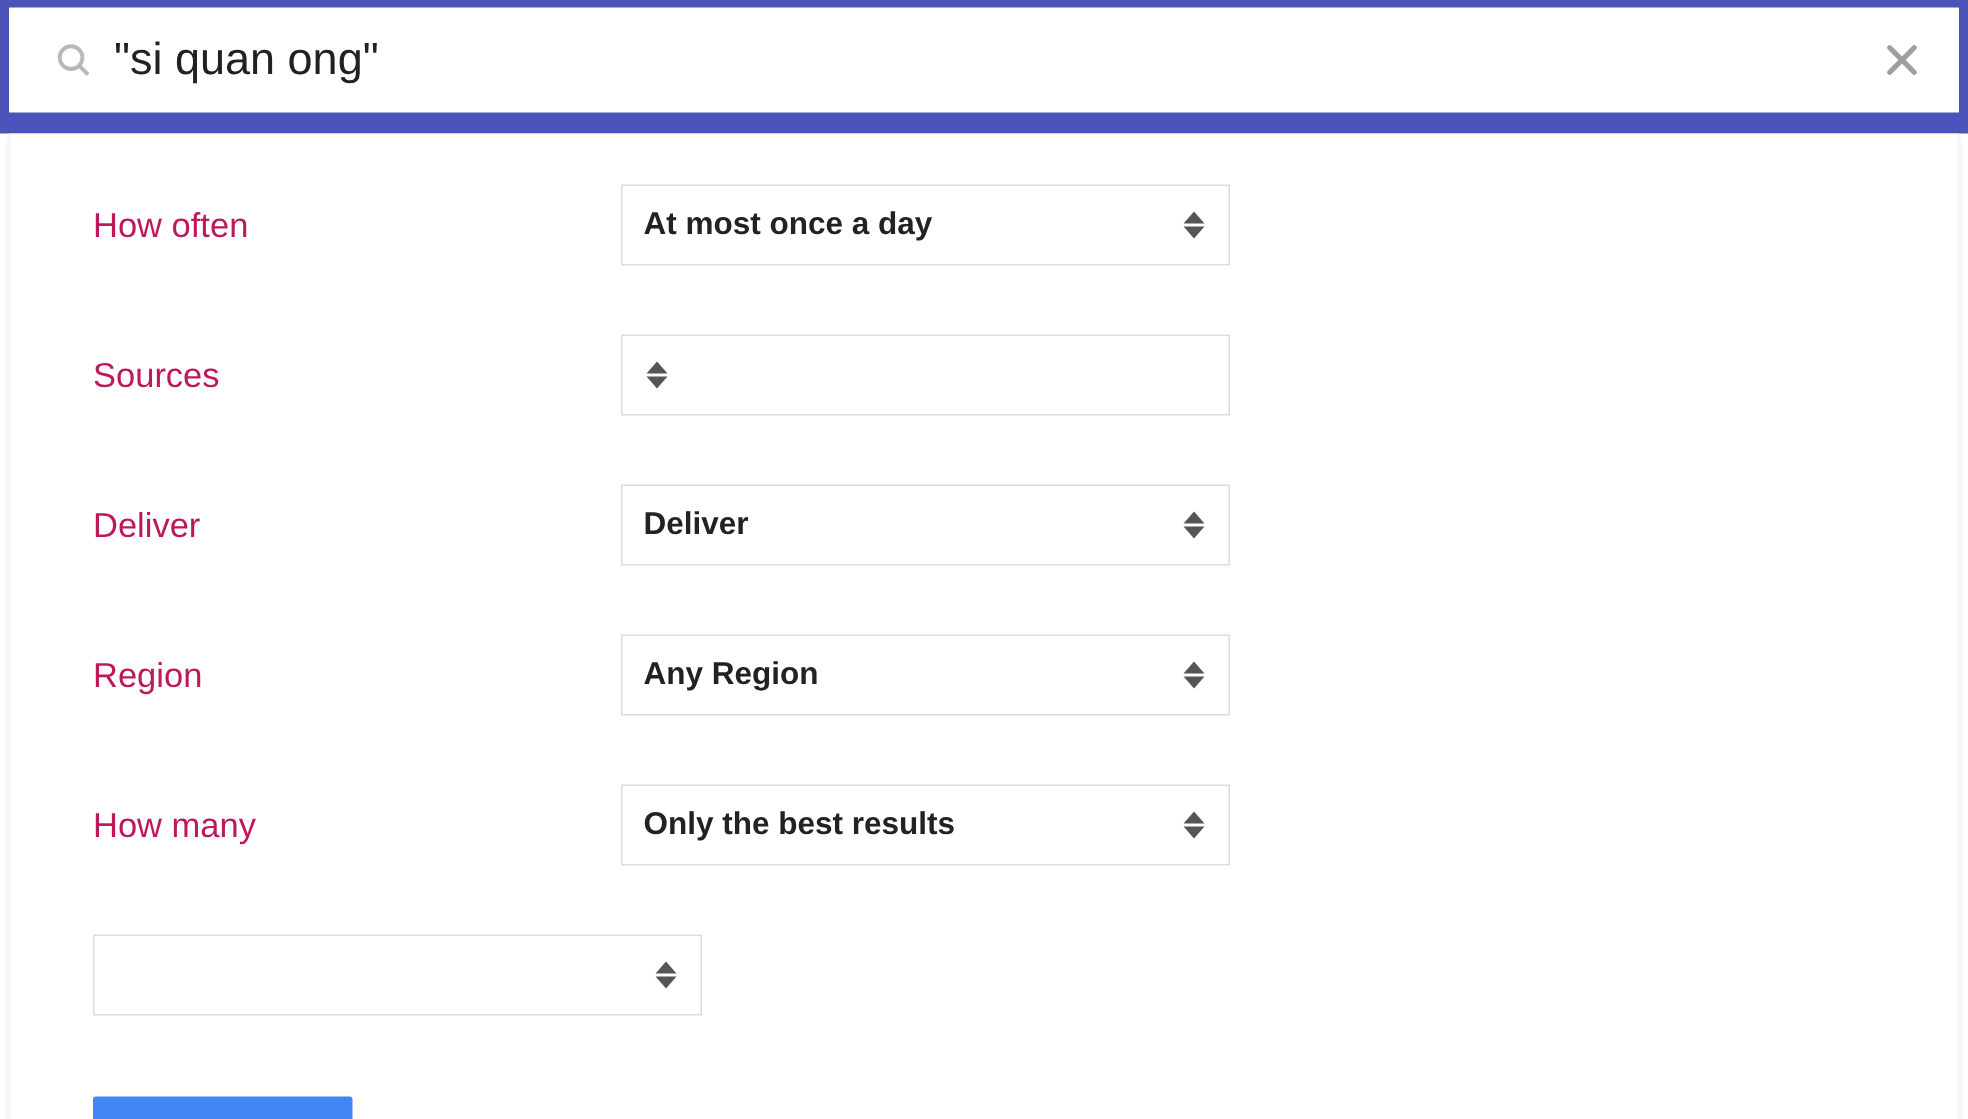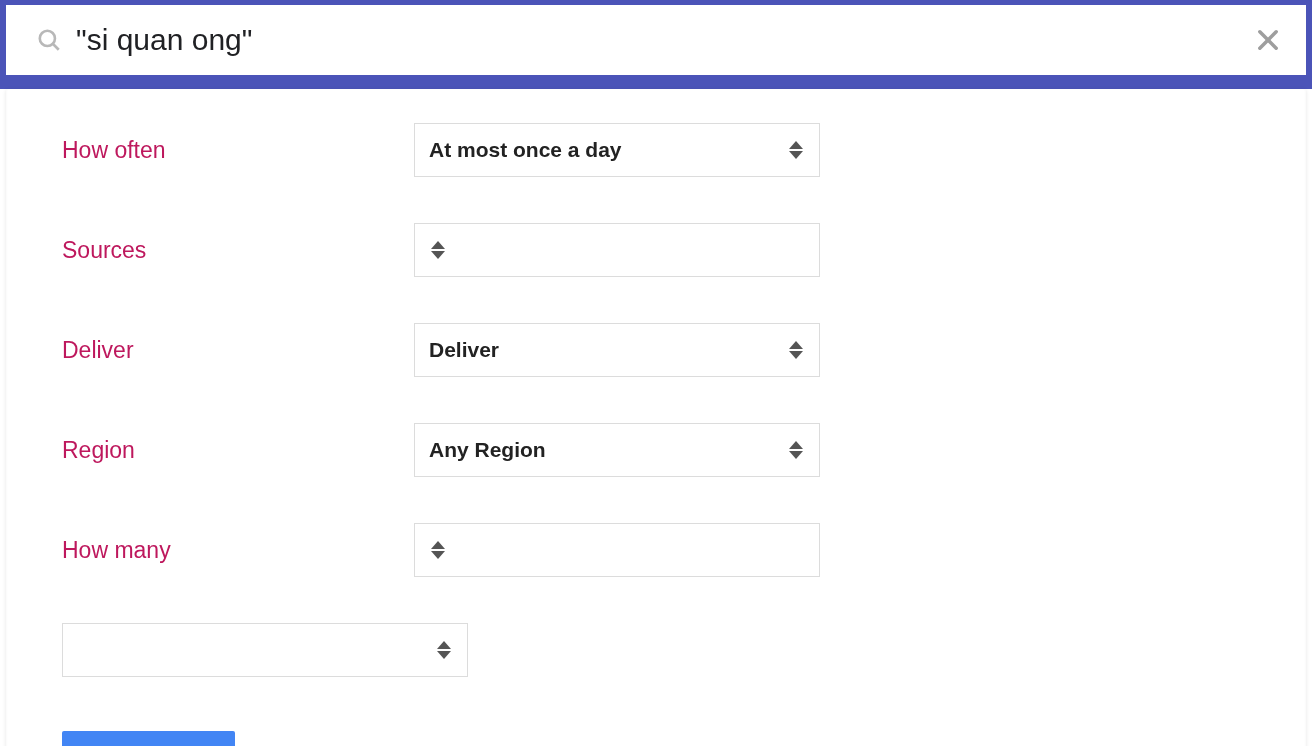--- a/index.html
+++ b/index.html
@@ -188,20 +188,21 @@
         <span class="select-arrows">
           <span class="tri-up"></span>
             <span class="tri-down"></span>
         </span>
       </div>
     </div>
 
     <div class="row">
       <div class="row-label">How many</div>
       <div class="select-box">
+        <span class="select-value">Only the best results</span>
         <span class="select-arrows">
           <span class="tri-up"></span>
             <span class="tri-down"></span>
         </span>
       </div>
     </div>
 
     <div class="row">
       <div class="select-box">
         <span class="select-value">

